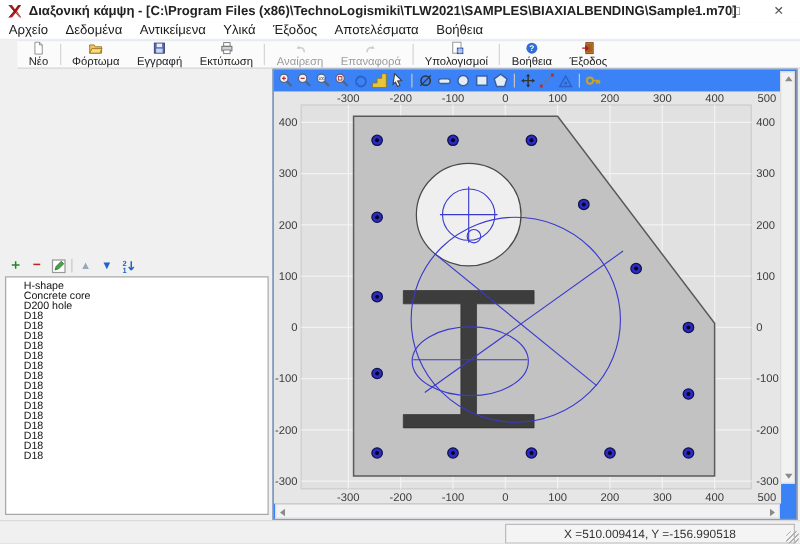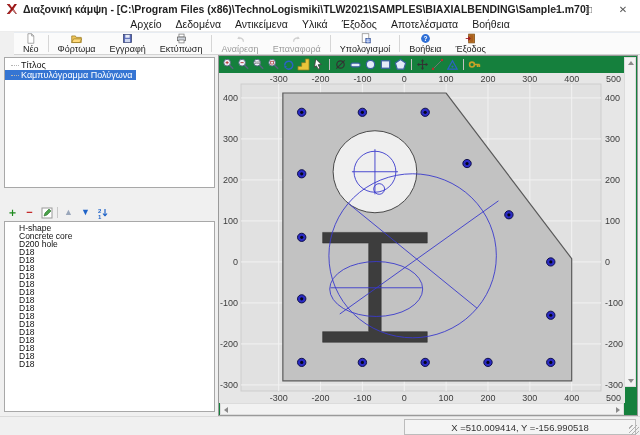--- a/index.html
+++ b/index.html
@@ -4,21 +4,21 @@
 <style>
   html,body{margin:0;padding:0;background:#d9d9d9;font-family:"Liberation Sans",sans-serif;}
   #win{position:relative;width:640px;height:435px;background:#f0f0f0;outline:1px solid #8f9499;overflow:hidden;}
   
   #titlebar{position:absolute;left:0;top:0;width:640px;height:18px;background:#ffffff;display:flex;align-items:center;}
   #titlebar .app-icon{width:12px;height:12px;margin:0 5px 0 6px;flex:0 0 auto;}
   #title-text{font-size:10.5px;color:#222;white-space:nowrap;font-weight:bold;}
   #win-controls{position:absolute;right:0;top:0;height:18px;display:flex;}
   .wbtn{width:34px;height:18px;display:flex;align-items:center;justify-content:center;font-size:10px;color:#555;}
   
-  #menubar{position:absolute;left:0;top:18px;width:640px;height:13px;background:#ffffff;display:flex;align-items:center;border-bottom:1px solid #ededed;justify-content:center;}
+  #menubar{position:absolute;left:0;top:18px;width:640px;height:13px;background:#ffffff;display:flex;align-items:center;border-bottom:1px solid #ededed;}
   .menu-item{font-size:10.5px;color:#1a1a1a;padding:0 7px;line-height:13px;}
   
   #toolbar{position:absolute;left:0;top:32px;width:640px;height:23px;background:#fbfbfb;border-top:1px solid #e7ecf2;border-bottom:1px solid #d4d4d4;display:flex;align-items:stretch;padding-left:2px;box-sizing:border-box;margin-left:14px;}
   .tbtn{display:flex;flex-direction:column;align-items:center;justify-content:center;border:none;background:transparent;padding:0 7px;font-family:inherit;gap:0px;}
   .tbtn svg{width:13px;height:13px;}
   .tbtn span{font-size:9px;color:#222;line-height:9px;margin-top:1px;white-space:nowrap;}
   .tbtn.disabled{opacity:.45;}
   .sep{width:1px;background:#d6d6d6;margin:2px 2px;}
   
   .panelbox{position:absolute;background:#ffffff;border:1px solid #a8a8a8;box-sizing:border-box;}
@@ -27,21 +27,21 @@
   .tree-item::before{content:"";position:absolute;left:6px;top:5px;width:8px;height:0;border-top:1px dotted #b5b5b5;}
   .tree-item.sel{background:#3575d3;color:#fff;width:max-content;padding-right:4px;}
   #section-header{left:4px;top:190px;width:211px;height:13px;background:#f0f0f0;border:1px solid #b5b5b5;display:flex;align-items:center;justify-content:center;}
   #section-header span{font-size:9px;color:#333;}
   #minibar{position:absolute;left:4px;top:205px;width:211px;height:15px;display:flex;align-items:center;gap:4px;padding-left:2px;box-sizing:border-box;}
   .mb{font-size:11px;line-height:11px;font-weight:bold;display:inline-flex;align-items:center;justify-content:center;width:13px;height:13px;}
   .mb svg{width:12px;height:12px;}
   #list{left:4px;top:221px;width:211px;height:191px;padding:2px 1px;overflow:hidden;}
   .list-item{font-size:8.5px;line-height:8px;color:#111;padding-left:13px;white-space:nowrap;}
   
-  #draw-panel{position:absolute;left:218px;top:55px;width:420px;height:361px;background:#15803d;border:1px solid #9a9a9a;box-sizing:border-box;}
+  #draw-panel{position:absolute;left:218px;top:55px;width:420px;height:361px;background:#3b82f6;border:1px solid #9a9a9a;box-sizing:border-box;}
   #draw-toolbar{position:absolute;left:0;top:0;width:404px;height:17px;display:flex;align-items:center;gap:2px;padding-left:3px;box-sizing:border-box;}
   #draw-toolbar svg{width:13px;height:13px;flex:0 0 auto;}
   #draw-toolbar .dsep{width:1px;height:11px;background:#c2c2c2;margin:0 2px;}
   #plot-svg{position:absolute;left:0;top:17px;}
   
   .vscroll{position:absolute;right:1px;top:1px;width:12px;height:330px;background:#f2f2f2;border:1px solid #dcdcdc;box-sizing:border-box;}
   .hscroll{position:absolute;left:1px;top:347px;width:404px;height:12px;background:#f2f2f2;border:1px solid #dcdcdc;box-sizing:border-box;}
   .arr{position:absolute;width:0;height:0;}
   .arr.up{left:3px;top:3px;border-left:3px solid transparent;border-right:3px solid transparent;border-bottom:4px solid #8a8a8a;}
   .arr.down{left:3px;bottom:3px;border-left:3px solid transparent;border-right:3px solid transparent;border-top:4px solid #8a8a8a;}
@@ -148,24 +148,20 @@
     <button class="tbtn">
       <svg viewBox="0 0 15 15">
           <rect x="5" y="1.5" width="8" height="12" fill="#c57a2d" stroke="#7a4a10"></rect>
           <rect x="6.5" y="3" width="5" height="9" fill="#a85f1d"></rect>
           <path d="M1,7.5h6M5,5l2.5,2.5L5,10z" stroke="#a32020" fill="#a32020" stroke-width="1.2"></path>
         </svg>
       <span>Έξοδος</span>
     </button>
   </div>
 
-  <div id="tree" class="panelbox">
-    <div class="tree-item">Τίτλος</div>
-    <div class="tree-item sel">Καμπυλόγραμμα Πολύγωνα</div>
-  </div>
 
   <div id="section-header" class="">
     <span>Καμπυλόγραμμα Πολύγωνα</span>
   </div>
 
   <div id="minibar">
     <span class="mb" style="color:#1e8a1e">＋</span>
     <span class="mb" style="color:#c32222">−</span>
     <span class="mb">
       <svg viewBox="0 0 12 12">

